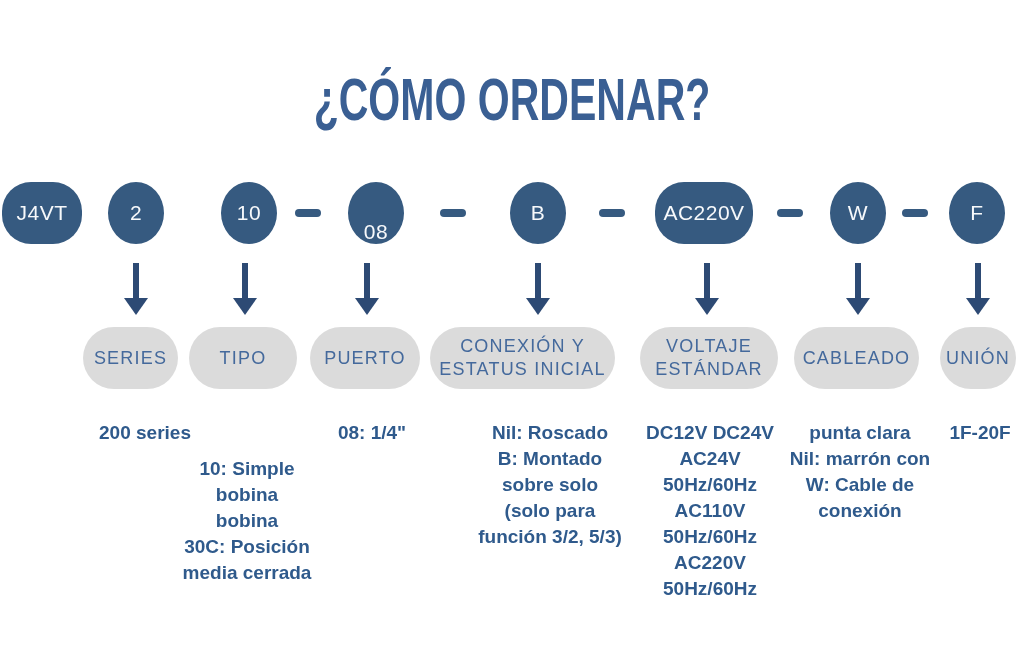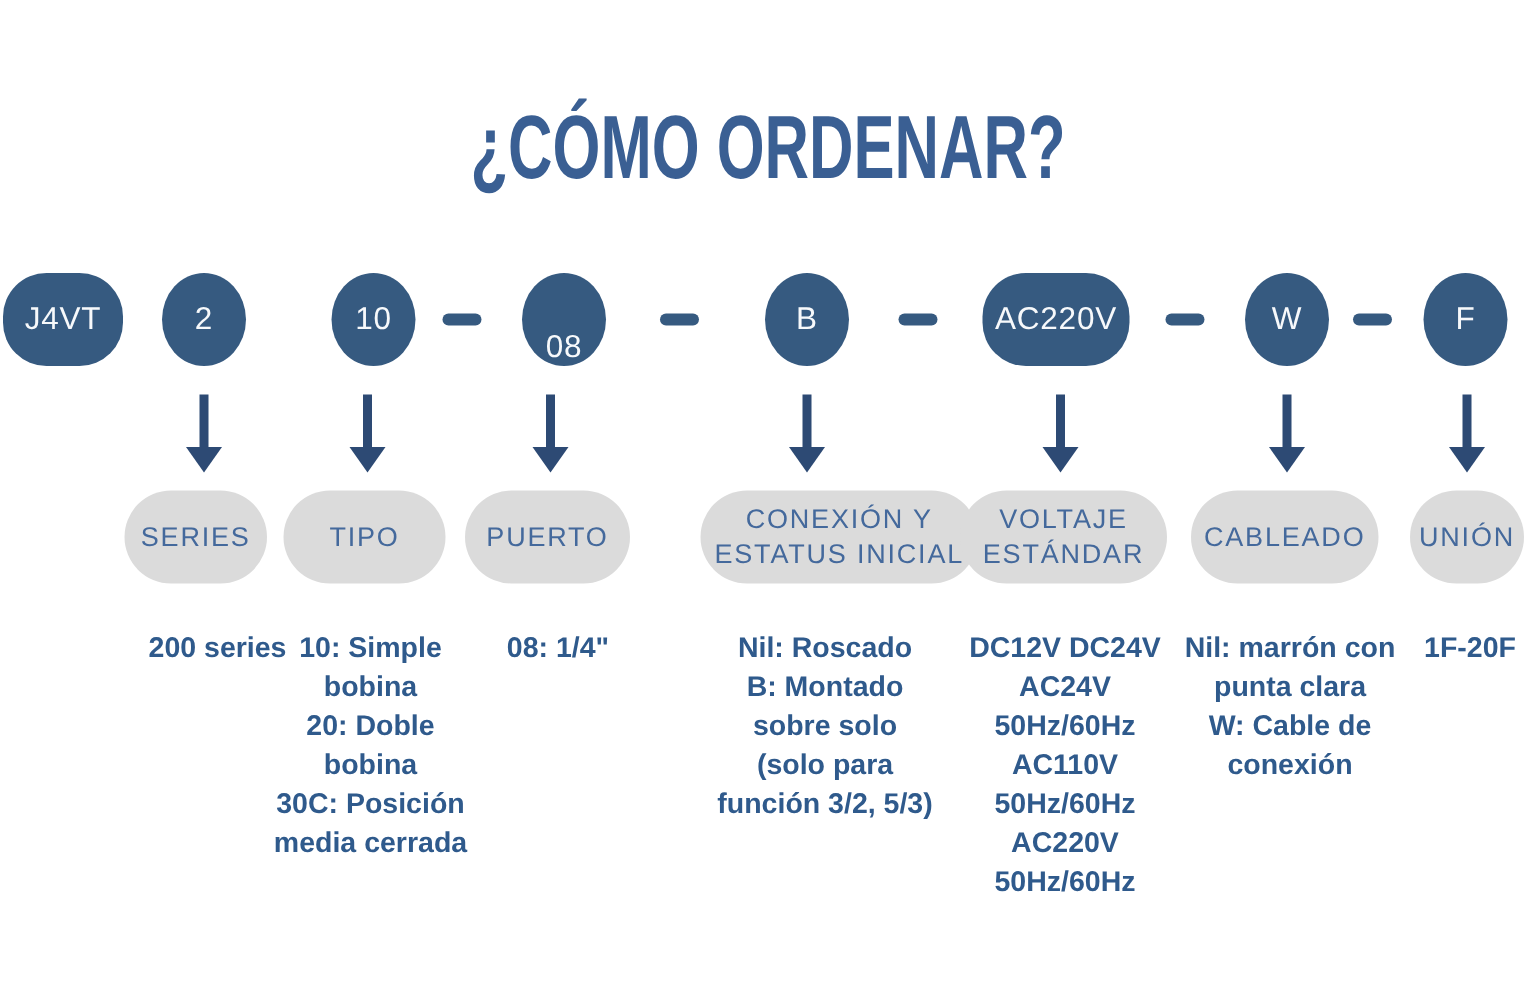--- a/index.html
+++ b/index.html
@@ -166,42 +166,41 @@
 
   <div class="gpill" style="left:83px;  width:95px;">
     <div>SERIES</div>
   </div>
   <div class="gpill" style="left:189px; width:108px;">
     <div>TIPO</div>
   </div>
   <div class="gpill" style="left:310px; width:110px;">
     <div>PUERTO</div>
   </div>
-  <div class="gpill" style="left:467px; width:185px;">
+  <div class="gpill" style="left:430px; width:185px;">
     <div>CONEXIÓN Y</div>
     <div>ESTATUS INICIAL</div>
   </div>
   <div class="gpill" style="left:640px; width:138px;">
     <div>VOLTAJE</div>
     <div>ESTÁNDAR</div>
   </div>
   <div class="gpill" style="left:794px; width:125px;">
     <div>CABLEADO</div>
   </div>
   <div class="gpill" style="left:940px; width:76px;">
     <div>UNIÓN</div>
   </div>
 
   <div class="desc" style="left:133px;margin-left:12px;">
     <div>200 series</div>
   </div>
-  <div class="desc" style="left:247px;">
+  <div class="desc" style="left:247px;margin-top:36px;">
     <div>10: Simple</div>
     <div>bobina</div>
-    <div>20: Doble</div>
     <div>bobina</div>
     <div>30C: Posición</div>
     <div>media cerrada</div>
   </div>
   <div class="desc" style="left:372px;">
     <div>08: 1/4"</div>
   </div>
   <div class="desc" style="left:550px;">
     <div>Nil: Roscado</div>
     <div>B: Montado</div>
@@ -212,22 +211,22 @@
   <div class="desc" style="left:710px;">
     <div>DC12V DC24V</div>
     <div>AC24V</div>
     <div>50Hz/60Hz</div>
     <div>AC110V</div>
     <div>50Hz/60Hz</div>
     <div>AC220V</div>
     <div>50Hz/60Hz</div>
   </div>
   <div class="desc" style="left:860px;">
+    <div>punta clara</div>
     <div>Nil: marrón con</div>
-    <div>punta clara</div>
     <div>W: Cable de</div>
     <div>conexión</div>
   </div>
   <div class="desc" style="left:980px;">
     <div>1F-20F</div>
   </div>
 
 </div>
 
 </body></html>

